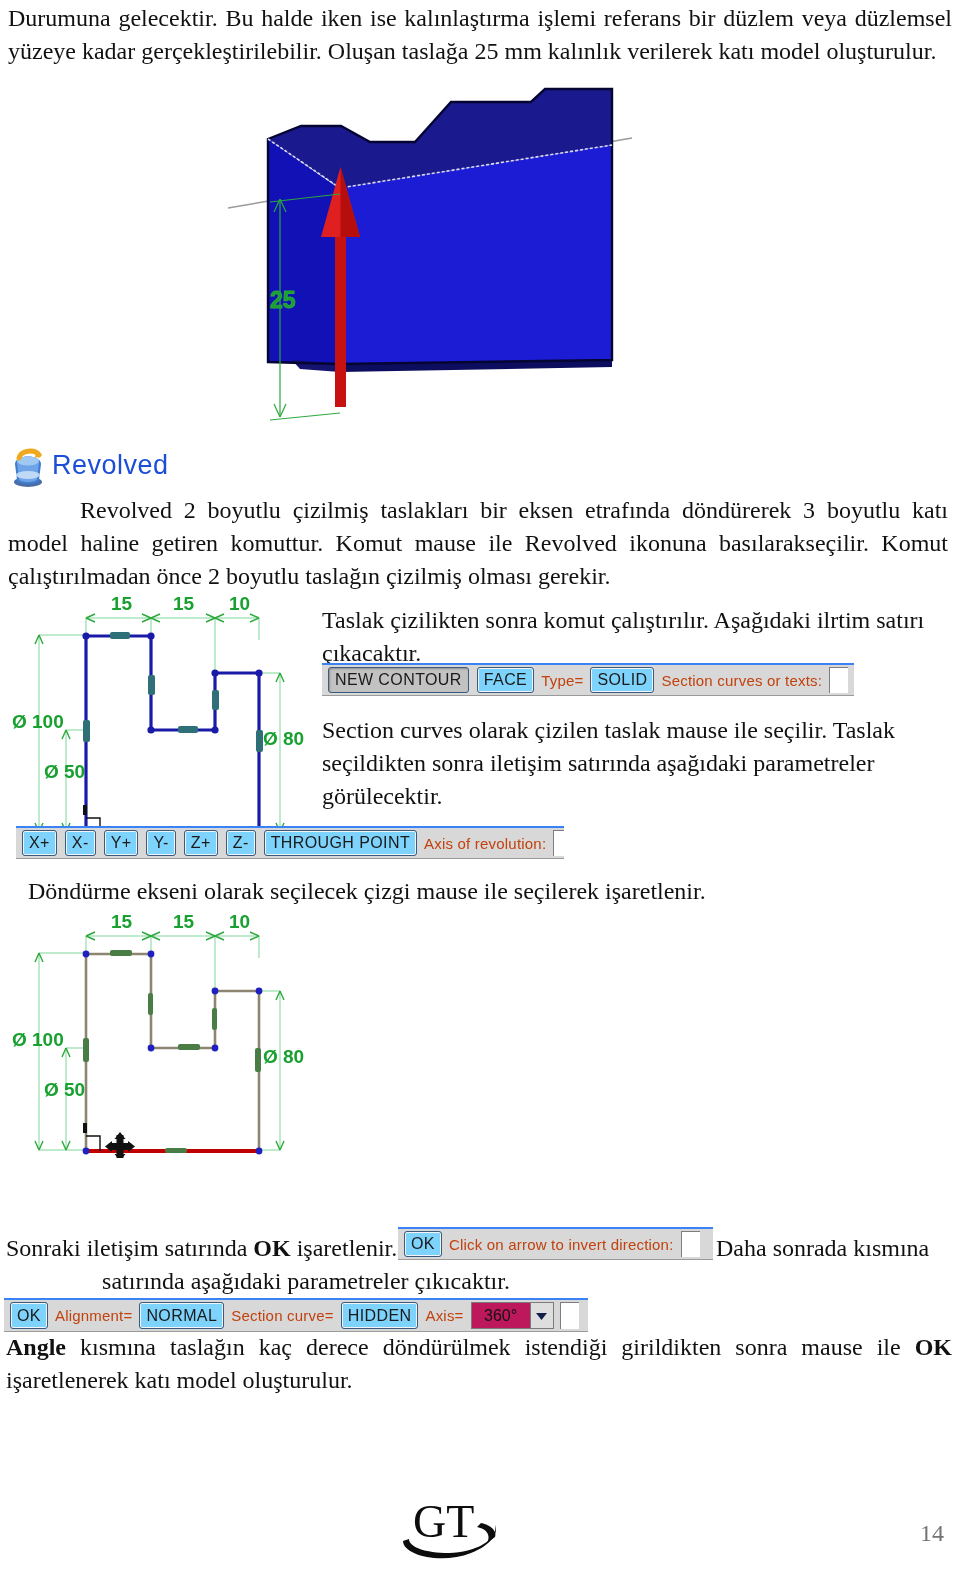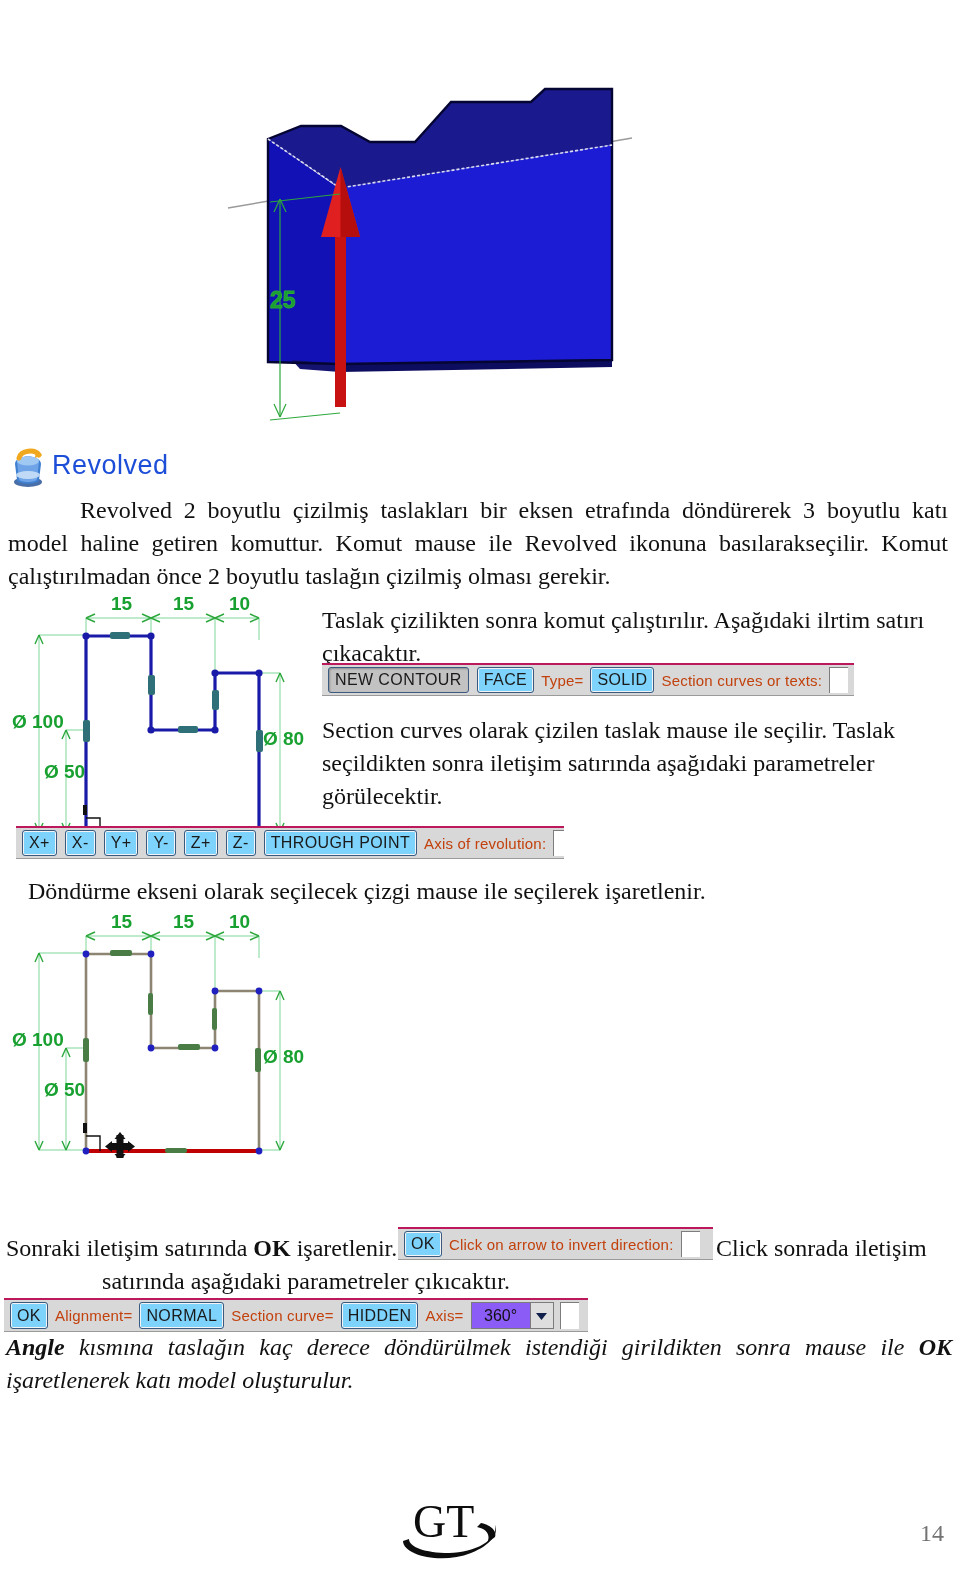--- a/index.html
+++ b/index.html
@@ -12,48 +12,49 @@
 
   
   .model{position:absolute;}
   .model svg{display:block;}
 
   
   .revicon{position:absolute;}
 
   
   .toolbar{position:absolute;display:flex;align-items:stretch;
-           background:#d8d8d8;border-top:2px solid #be185d;
+           background:#d8d8d8;border-top:2px solid #3b82f6;
            box-shadow:0 1px 0 #9a9a9a;padding:2px 0 2px 2px;box-sizing:border-box;
            font-family:"Liberation Sans",sans-serif;}
   .tbtn{display:inline-flex;align-items:center;justify-content:center;
         background:#7dd3fc;border:1px solid #3a5a80;border-radius:3px;
         box-shadow:inset 0 0 0 1px #f4f4f4;
         font-size:16px;letter-spacing:.4px;color:#1a1a1a;padding:1px 6px;margin:0 4px;
         white-space:nowrap;}
   .tbtn.pressed{background:#c2c2c2;box-shadow:inset 1px 1px 2px #8f8f8f;}
   .tlab{display:inline-flex;align-items:center;font-size:15px;color:#c2410c;
         padding:0 3px;white-space:nowrap;letter-spacing:.2px;}
   .tfield{display:inline-flex;align-items:center;width:18px;border-left:1px solid #7d7d7d;
           border-top:1px solid #7d7d7d;background:#fff;margin-left:4px;}
-  .tcombo{display:inline-flex;align-items:center;background:#8b5cf6;border:1px solid #7b7b7b;
+  .tcombo{display:inline-flex;align-items:center;background:#be185d;border:1px solid #7b7b7b;
           font-size:16px;color:#111;padding:1px 6px;margin-left:4px;min-width:46px;justify-content:center;}
   .tarrow{display:inline-flex;align-items:center;justify-content:center;width:22px;
           background:#dedede;border:1px solid #7b7b7b;border-left:none;margin-right:2px;}
   .tarrow svg{display:block;}
 
   
   .logo{position:absolute;}
   .pageno{position:absolute;font-family:"Liberation Serif",serif;font-size:24px;color:#737373;}
 </style>
 </head>
 <body>
 
 <div class="page">
 
+  <div class="ptext j" style="left:8px;top:2px;width:944px;">Durumuna gelecektir. Bu halde iken ise kalınlaştırma işlemi referans bir düzlem veya düzlemsel yüzeye kadar gerçekleştirilebilir. Oluşan taslağa 25 mm kalınlık verilerek katı model oluşturulur.</div>
 
   <div class="model" style="left:200px;top:72px;width:450px;height:360px;">
     <svg width="450" height="360" viewBox="0 0 450 360">
 
       <line x1="28" y1="136" x2="432" y2="66" stroke="#9a9a9a" stroke-width="1.5"></line>
 
       <polygon points="68,68 140,117 413,75 413,290 140,292 68,290" fill="none" stroke="none"></polygon>
 
       <polygon points="68,67 140,117 140,292 68,290" fill="#1111b6"></polygon>
 
@@ -273,41 +274,41 @@
   </div>
 
   <div class="toolbar" style="left:398px;top:1227px;width:315px;height:32px;">
     <span class="tbtn">OK</span>
     <span class="tlab">Click on arrow to invert direction:</span>
     <span class="tfield"></span>
   </div>
 
   <div class="ptext" style="left:6px;top:1232px;width:396px;"><span>Sonraki iletişim satırında </span><span class="b">OK</span><span> işaretlenir.</span></div>
 
-  <div class="ptext" style="left:716px;top:1232px;width:240px;">Click sonrada iletişim</div>
+  <div class="ptext" style="left:716px;top:1232px;width:240px;">Daha sonrada kısmına</div>
 
   <div class="ptext" style="left:6px;top:1265px;width:600px;text-align:center;">satırında aşağıdaki parametreler çıkıcaktır.</div>
 
   <div class="toolbar" style="left:4px;top:1298px;width:584px;height:33px;">
     <span class="tbtn">OK</span>
     <span class="tlab">Alignment=</span>
     <span class="tbtn">NORMAL</span>
     <span class="tlab">Section curve=</span>
     <span class="tbtn">HIDDEN</span>
     <span class="tlab">Axis=</span>
     <span class="tcombo">360°</span>
     <span class="tarrow">
       <svg width="11" height="8" viewBox="0 0 11 8">
           <polygon points="0,1 11,1 5.5,8" fill="#10204a"></polygon>
         </svg>
     </span>
     <span class="tfield"></span>
   </div>
 
-  <div class="ptext j" style="left:6px;top:1331px;width:946px;font-style:italic;"><span class="b">Angle</span><span> kısmına taslağın kaç derece döndürülmek istendiği girildikten sonra mause ile </span><span class="b">OK</span><span> işaretlenerek katı model oluşturulur.</span></div>
+  <div class="ptext j" style="left:6px;top:1331px;width:946px;"><span class="b">Angle</span><span> kısmına taslağın kaç derece döndürülmek istendiği girildikten sonra mause ile </span><span class="b">OK</span><span> işaretlenerek katı model oluşturulur.</span></div>
 
   <div class="logo" style="left:395px;top:1495px;width:130px;height:70px;">
     <svg width="130" height="70" viewBox="0 0 130 70">
       <path d="M8,46 C8,60 46,70 76,58 C96,50 104,38 100,30 C104,44 80,58 54,58 C30,58 14,52 14,44 Z" fill="#0d0d0d"></path>
       <path d="M86,28 C96,30 102,36 100,42 L92,48 C96,40 92,34 82,32 Z" fill="#0d0d0d"></path>
       <text x="18" y="42" font-family="Liberation Serif, serif" font-size="46" fill="#0d0d0d">GT</text>
     </svg>
   </div>
 
   <div class="pageno" style="left:920px;top:1520px;">14</div>

